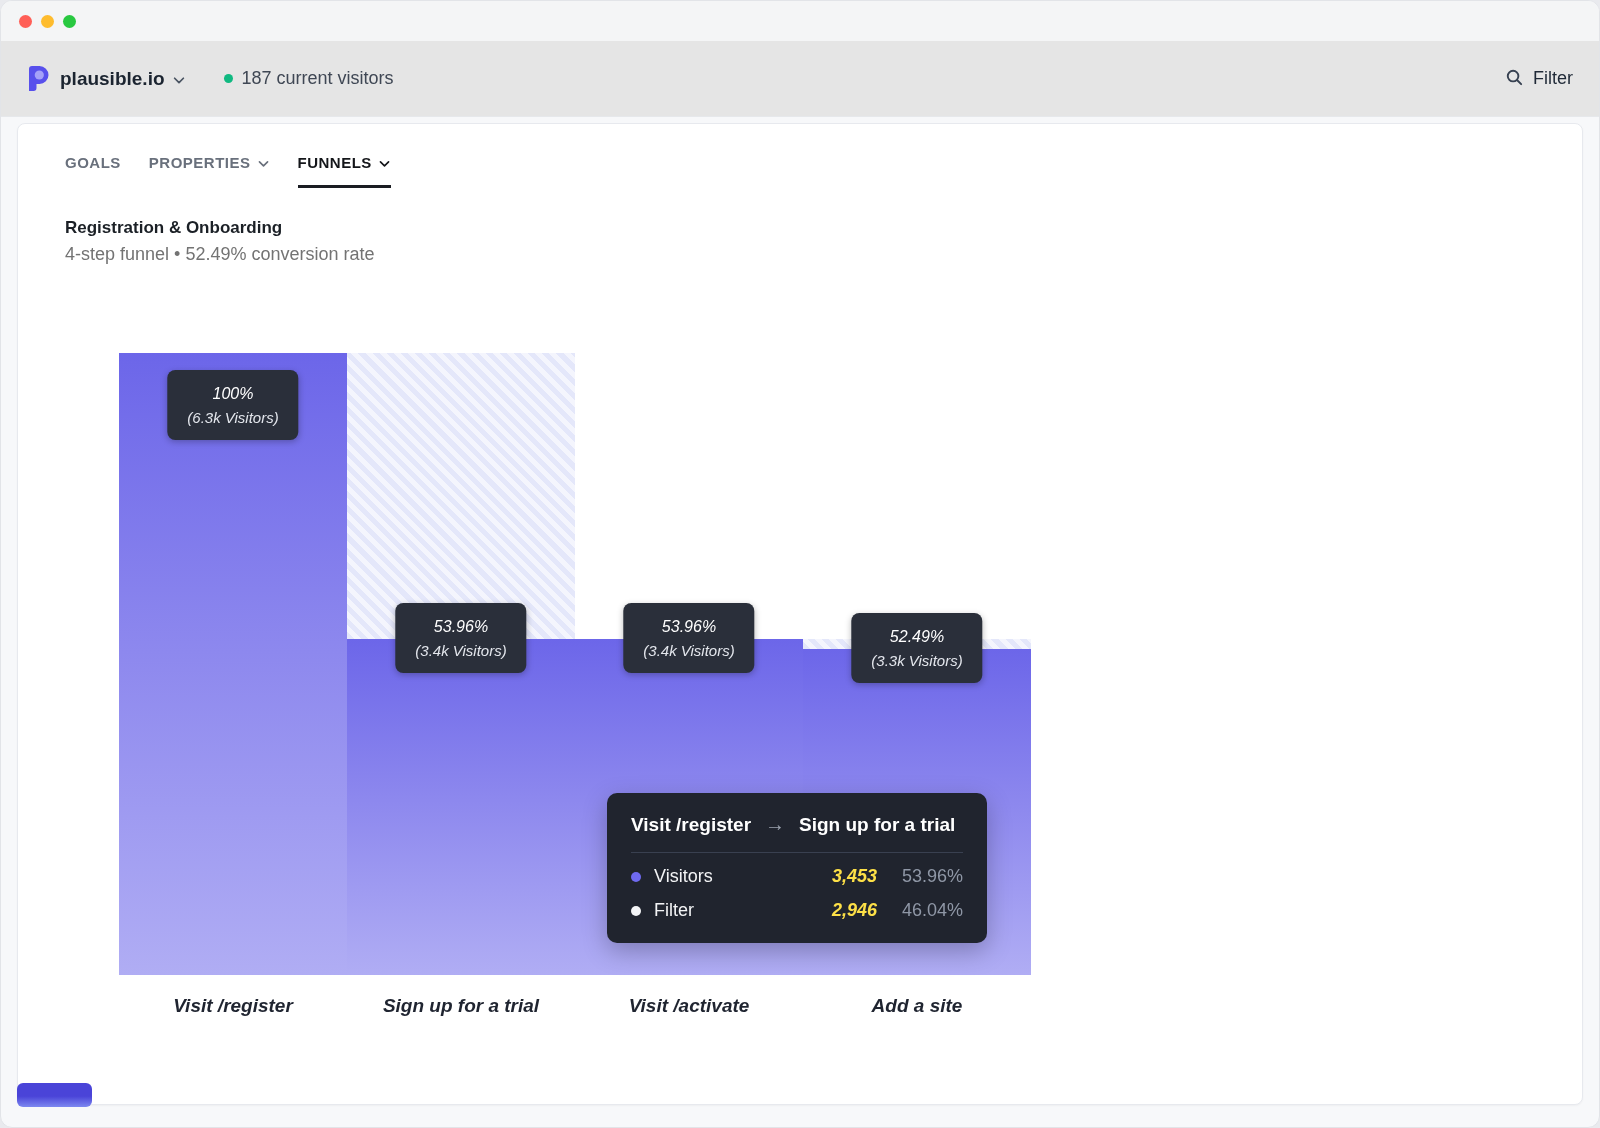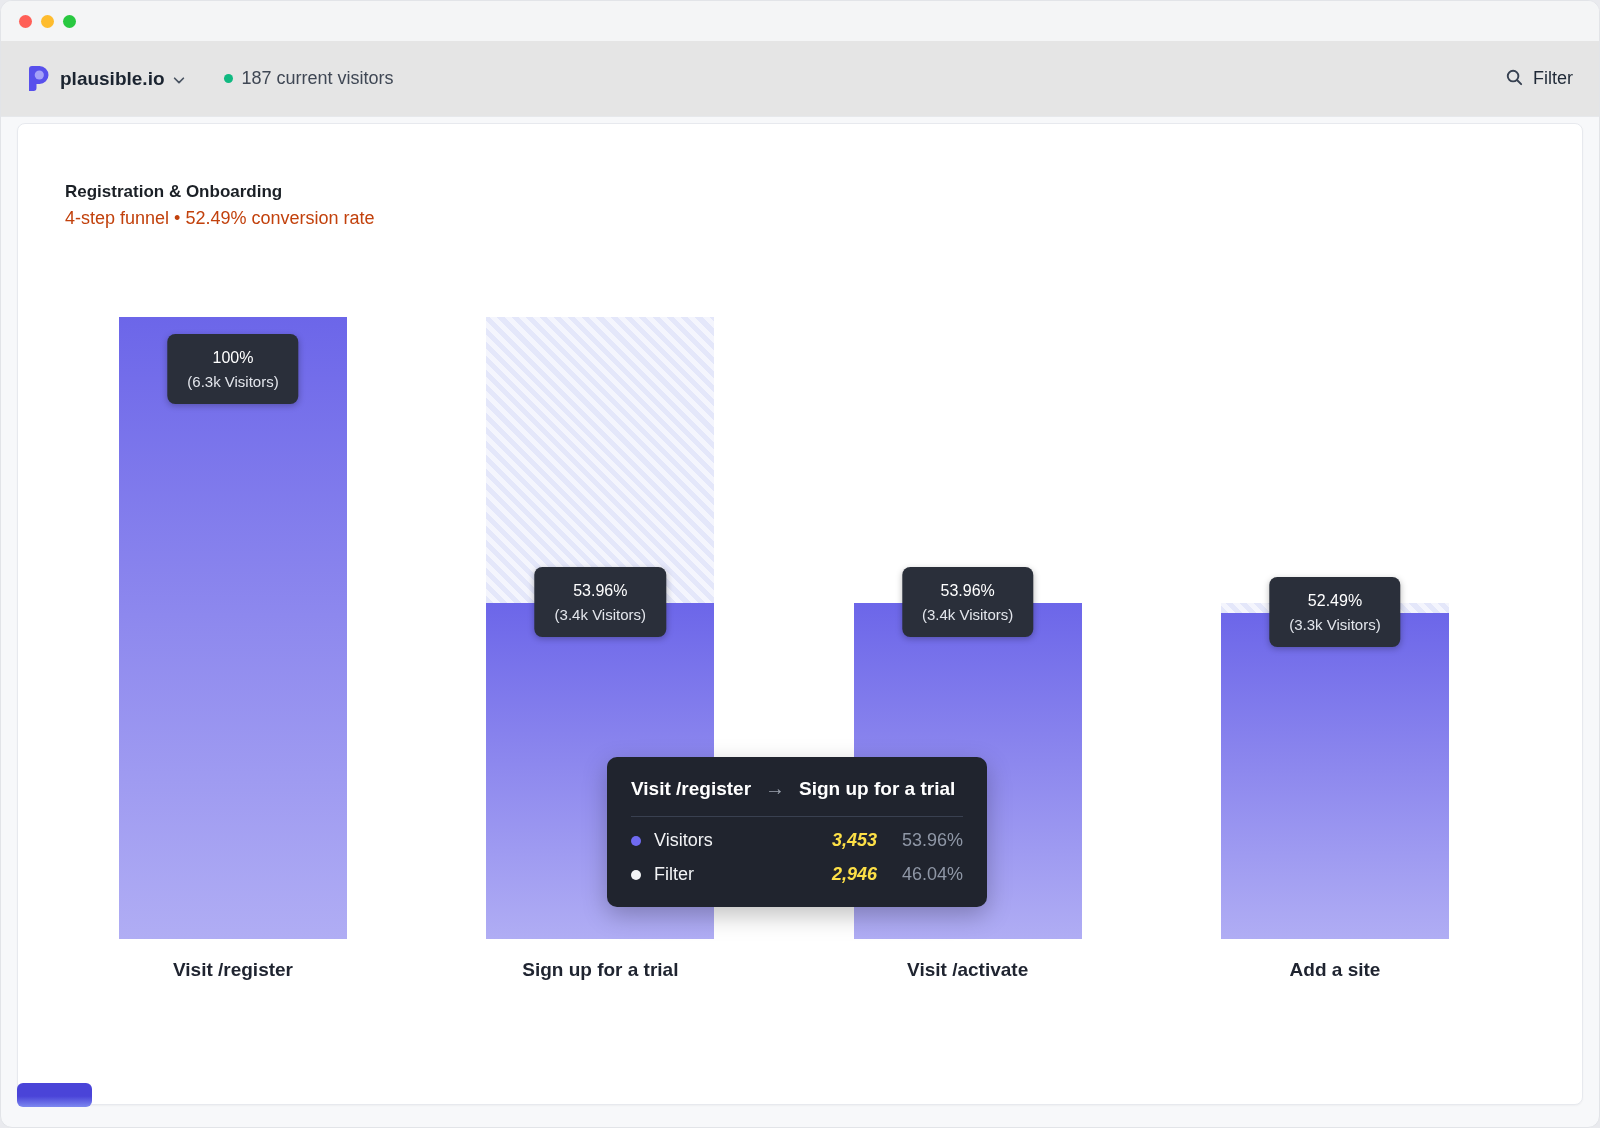--- a/index.html
+++ b/index.html
@@ -27,25 +27,25 @@
   
   .content { position:relative; height:1012px; padding:6px 16px 0; }
   .card { position:relative; background:#ffffff; border:1px solid #e7e9ee; border-radius:8px; height:982px; box-shadow:0 1px 2px rgba(0,0,0,.04); overflow:hidden; padding-top:28px; }
 
   .tabs { display:flex; gap:28px; margin:0 47px; }
   .tab { display:flex; align-items:center; gap:6px; background:none; border:none; font-family:inherit; font-size:15px; font-weight:700; letter-spacing:.5px; color:#69707c; padding:2px 0 14px; border-bottom:3px solid transparent; cursor:pointer; }
   .tab .chev { margin-top:1px; }
   .tab.active { color:#14161a; border-bottom-color:#1a1c22; }
 
   .funnel-title { margin:30px 47px 6px; font-size:17px; font-weight:700; color:#1b2026; }
-  .funnel-subtitle { margin:0 47px; font-size:18px; color:#c2410c; }
+  .funnel-subtitle { margin:0 47px; font-size:18px; color:#737373; }
 
   
   .chart { position:relative; margin-top:88px; }
-  .plot-row { display:flex; justify-content:space-between; padding:0 133px 0 101px; }
+  .plot-row { display:flex; justify-content:flex-start; padding:0 133px 0 101px;font-style:italic; }
   .col { width:228px; }
   .plot { position:relative; height:622px; display:flex; flex-direction:column; justify-content:flex-end; }
   .bar-ghost { width:100%; background:repeating-linear-gradient(45deg,#e4e7fa 0 5px,#f4f5fd 5px 10px); }
   .bar-fill { width:100%; background:linear-gradient(180deg,#6c66e9 0%,#8d88ee 48%,#b0adf4 100%); }
   .badge { position:absolute; left:50%; transform:translateX(-50%); z-index:2; background:#2a2f3a; color:#ffffff; border-radius:8px; padding:11px 20px; text-align:center; white-space:nowrap; box-shadow:0 2px 6px rgba(0,0,0,.25); }
   .badge .pct { font-size:16px; line-height:25px; }
   .badge .vis { font-size:15px; line-height:23px; color:#e3e6ec; }
   .bar-label { margin-top:20px; text-align:center; font-size:19px; font-weight:700; color:#1f2430; }
 
   
@@ -101,20 +101,37 @@
             <line x1="12.9" y1="12.9" x2="17" y2="17" stroke="#374151" stroke-width="2" stroke-linecap="round"></line>
           </svg>
         <span>Filter</span>
       </button>
     </div>
   </header>
 
   <main class="content">
     <section class="card">
 
+      <nav class="tabs">
+        <button class="tab">
+          <span>GOALS</span>
+        </button>
+        <button class="tab">
+          <span>PROPERTIES</span>
+          <svg class="chev" width="13" height="13" viewBox="0 0 16 16">
+              <path d="M3 6l5 5 5-5" fill="none" stroke="currentColor" stroke-width="2" stroke-linecap="round" stroke-linejoin="round"></path>
+            </svg>
+        </button>
+        <button class="tab active">
+          <span>FUNNELS</span>
+          <svg class="chev" width="13" height="13" viewBox="0 0 16 16">
+              <path d="M3 6l5 5 5-5" fill="none" stroke="currentColor" stroke-width="2" stroke-linecap="round" stroke-linejoin="round"></path>
+            </svg>
+        </button>
+      </nav>
 
       <h2 class="funnel-title">Registration &amp; Onboarding</h2>
       <p class="funnel-subtitle">4-step funnel • 52.49% conversion rate</p>
 
       <div class="chart">
         <div class="plot-row">
 
           <div class="col">
             <div class="plot">
               <div class="badge" style="top: 17px;">

